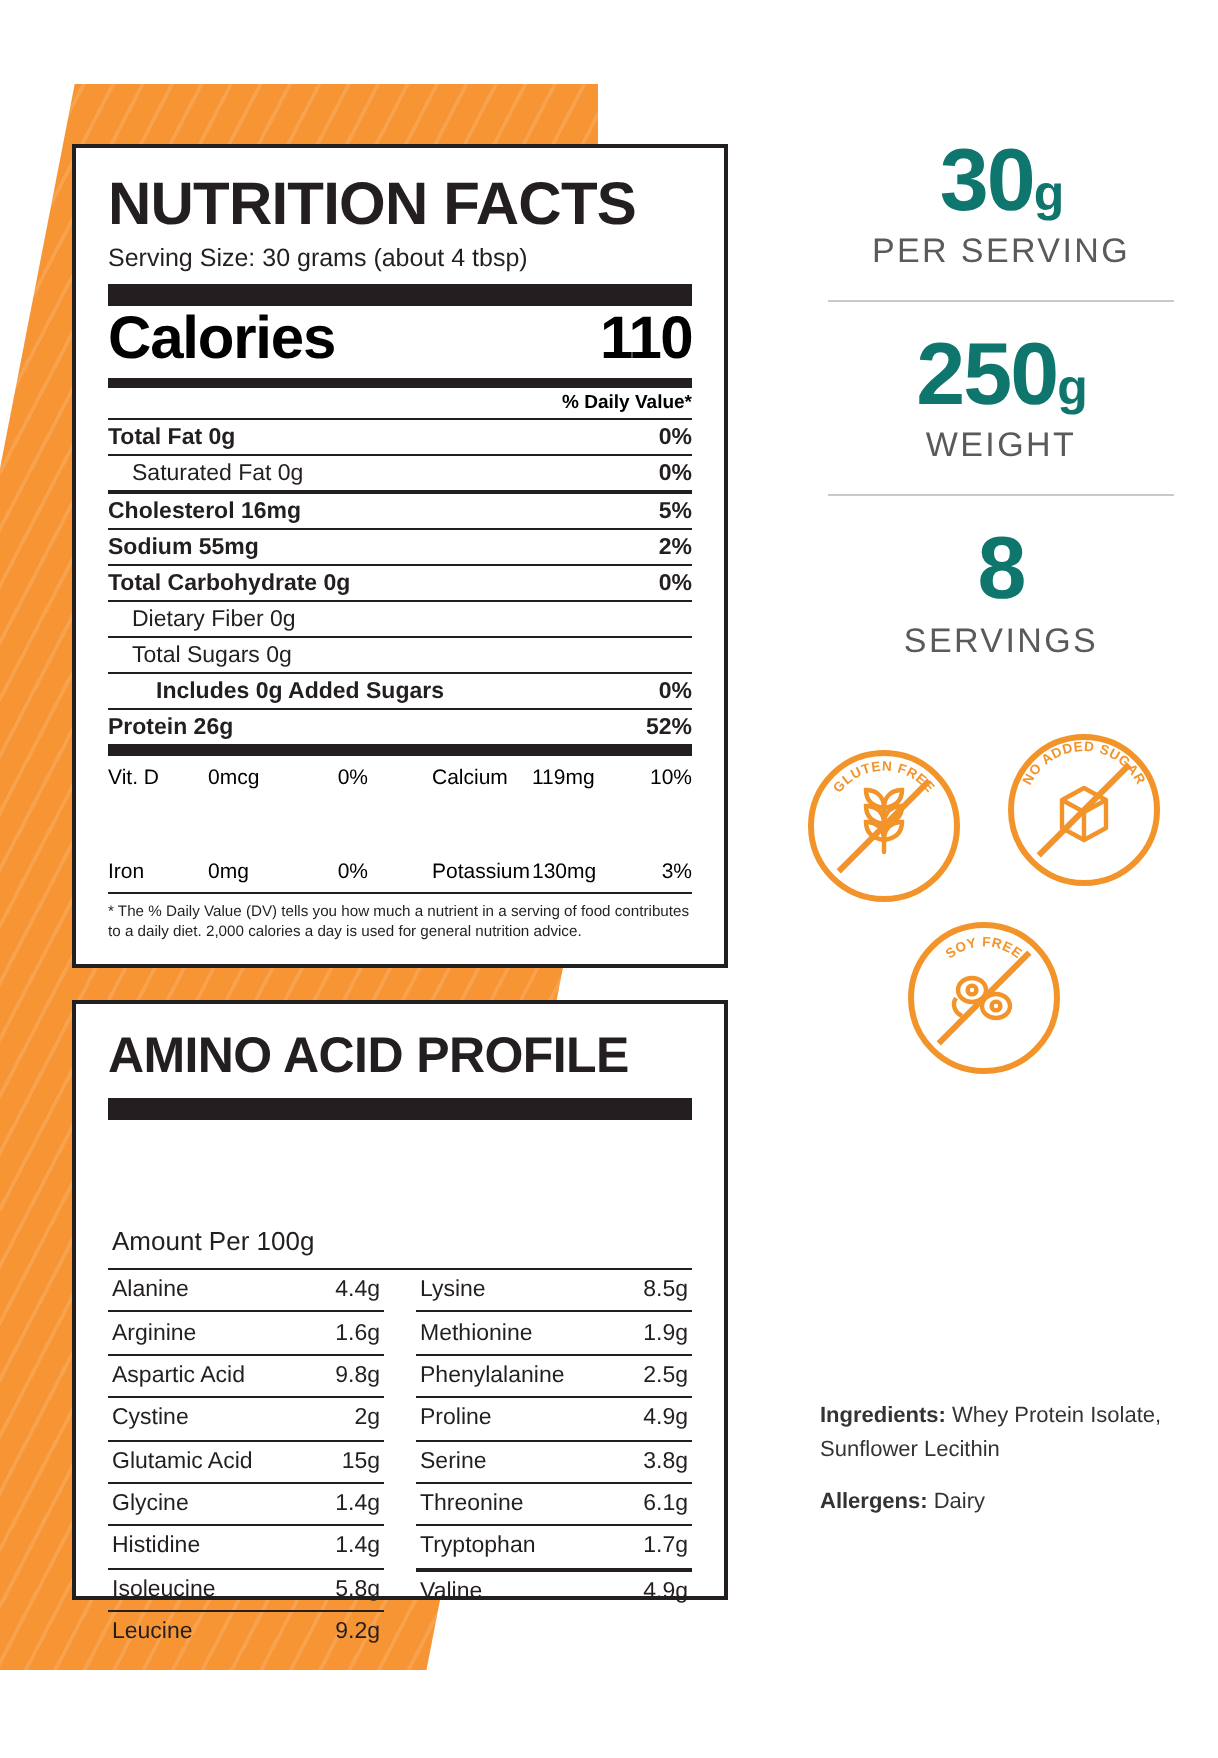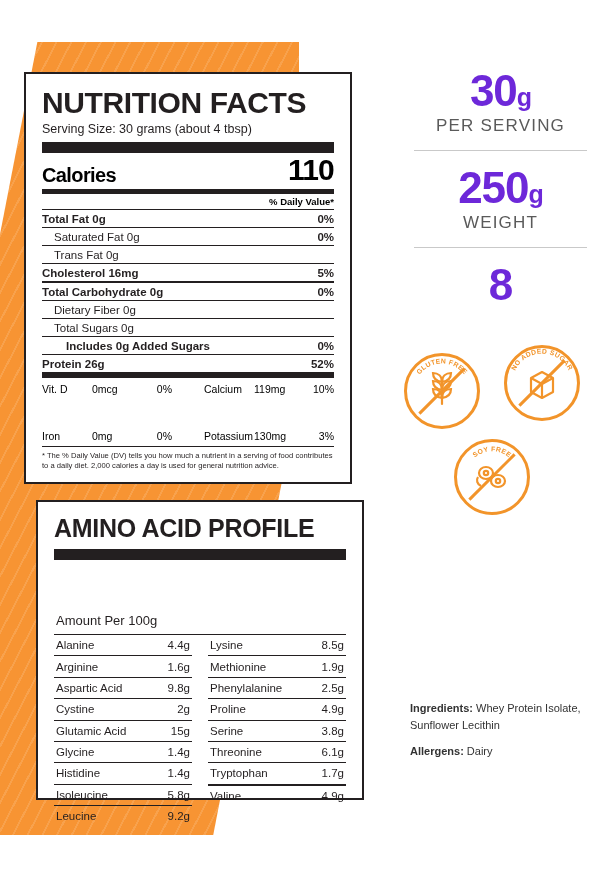--- a/index.html
+++ b/index.html
@@ -40,21 +40,21 @@
   .white-mask-right {
     position: absolute; right: 0; top: 0; width: 310px; height: 100%; background: #fff;
   }
 
   
   .panel {
     position: absolute;
     background: #ffffff;
     border: 2px solid #231f20;
   }
-  #nutrition-panel { left: 24px; top: 72px; width: 328px; height: 412px; }
+  #nutrition-panel { left: 36px; top: 72px; width: 328px; height: 412px; }
   #amino-panel     { left: 36px; top: 500px; width: 328px; height: 300px; }
 
   .panel-inner { padding: 14px 16px 10px 16px; }
 
   
   .nf-title {
     font-family: "Liberation Sans", sans-serif;
     font-weight: bold;
     font-size: 30px;
     letter-spacing: -0.4px;
@@ -67,21 +67,21 @@
   .nf-row {
     display: flex; justify-content: space-between; align-items: baseline;
     font-size: 11.5px; color: #231f20; padding: 2.5px 0;
   }
   .nf-serving { font-size: 12.5px; color: #231f20; padding: 4px 0 0 0; }
   .nf-amount { font-size: 11.5px; font-weight: bold; padding: 3px 0 0 0; }
   .cal-row {
     display: flex; justify-content: space-between; align-items: flex-end;
     padding-bottom: 2px;
   }
-  .cal-label { font-size: 20px; font-weight: bold; letter-spacing: -0.6px; }
+  .cal-label { font-size: 30px; font-weight: bold; letter-spacing: -0.6px; }
   .cal-value { font-size: 30px; font-weight: bold; letter-spacing: -0.8px; }
   .dv-head { text-align: right; font-size: 9.5px; font-weight: bold; padding: 2px 0; }
   .bold { font-weight: bold; }
   .indent1 { padding-left: 12px; }
   .indent2 { padding-left: 24px; font-weight: bold; }
   .nf-name { white-space: nowrap; }
   .nf-val  { white-space: nowrap; font-weight: bold; }
 
   .vit-grid {
     display: grid;
@@ -109,21 +109,21 @@
   .aa-col { display: flex; flex-direction: column; }
   .aa-row {
     display: flex; justify-content: space-between;
     font-size: 11.5px; padding: 4.2px 2px; color: #231f20;
   }
 
   
   .right { position: absolute; left: 392px; top: 0; width: 217px; height: 100%; }
   .stat { text-align: center; color: #4a4a4a; }
   .stat-num {
-    font-size: 44px; font-weight: bold; color: #6d28d9; line-height: 1.05;
+    font-size: 44px; font-weight: bold; color: #0f766e; line-height: 1.05;
     letter-spacing: -1px;
   }
   .stat-num .u { font-size: 25px; font-weight: bold; }
   .stat-label { font-size: 17px; letter-spacing: 1.2px; color: #5a5a5a; margin-top: 2px; }
   .divider { height: 1px; background: #c9c9c9; margin: 14px 22px; }
 
   .badges { margin-top: 30px; position: relative; height: 160px; }
   .badge { position: absolute; width: 76px; height: 76px; }
   .badge .ring {
     width: 100%; height: 100%; border-radius: 50%;
@@ -174,30 +174,30 @@
         <div class="nf-row">
           <div class="nf-name bold">Total Fat  0g</div>
           <div class="nf-val">0%</div>
         </div>
         <div class="nf-line-thin"></div>
         <div class="nf-row">
           <div class="nf-name indent1">Saturated Fat  0g</div>
           <div class="nf-val">0%</div>
         </div>
         <div class="nf-line-thin"></div>
-        <div class="nf-row">
-          <div class="nf-name indent1">Trans Fat  0g</div>
-          <div class="nf-val"></div>
-        </div>
         <div class="nf-line-thin"></div>
         <div class="nf-row">
           <div class="nf-name bold">Cholesterol  16mg</div>
           <div class="nf-val">5%</div>
         </div>
         <div class="nf-line-thin"></div>
+        <div class="nf-row">
+          <div class="nf-name bold">Sodium  55mg</div>
+          <div class="nf-val">2%</div>
+        </div>
         <div class="nf-line-thin"></div>
         <div class="nf-row">
           <div class="nf-name bold">Total Carbohydrate  0g</div>
           <div class="nf-val">0%</div>
         </div>
         <div class="nf-line-thin"></div>
         <div class="nf-row">
           <div class="nf-name indent1">Dietary Fiber  0g</div>
           <div class="nf-val"></div>
         </div>
@@ -360,20 +360,21 @@
       <div class="stat-num">
         <span>250</span><span class="u">g</span>
       </div>
       <div class="stat-label">WEIGHT</div>
     </div>
     <div class="divider"></div>
     <div class="stat">
       <div class="stat-num">
         <span>8</span><span class="u"></span>
       </div>
+      <div class="stat-label">SERVINGS</div>
     </div>
   </div>
 
   <div class="badges">
 
     <div class="badge" style="left:12px; top:14px;">
       <div class="ring">
         <svg viewBox="0 0 70 70" style="position:absolute;left:0;top:0;width:100%;height:100%">
           <g stroke="#F2942A" stroke-width="2.2" fill="none" stroke-linecap="round">
             <line x1="35" y1="48" x2="35" y2="24"></line>

